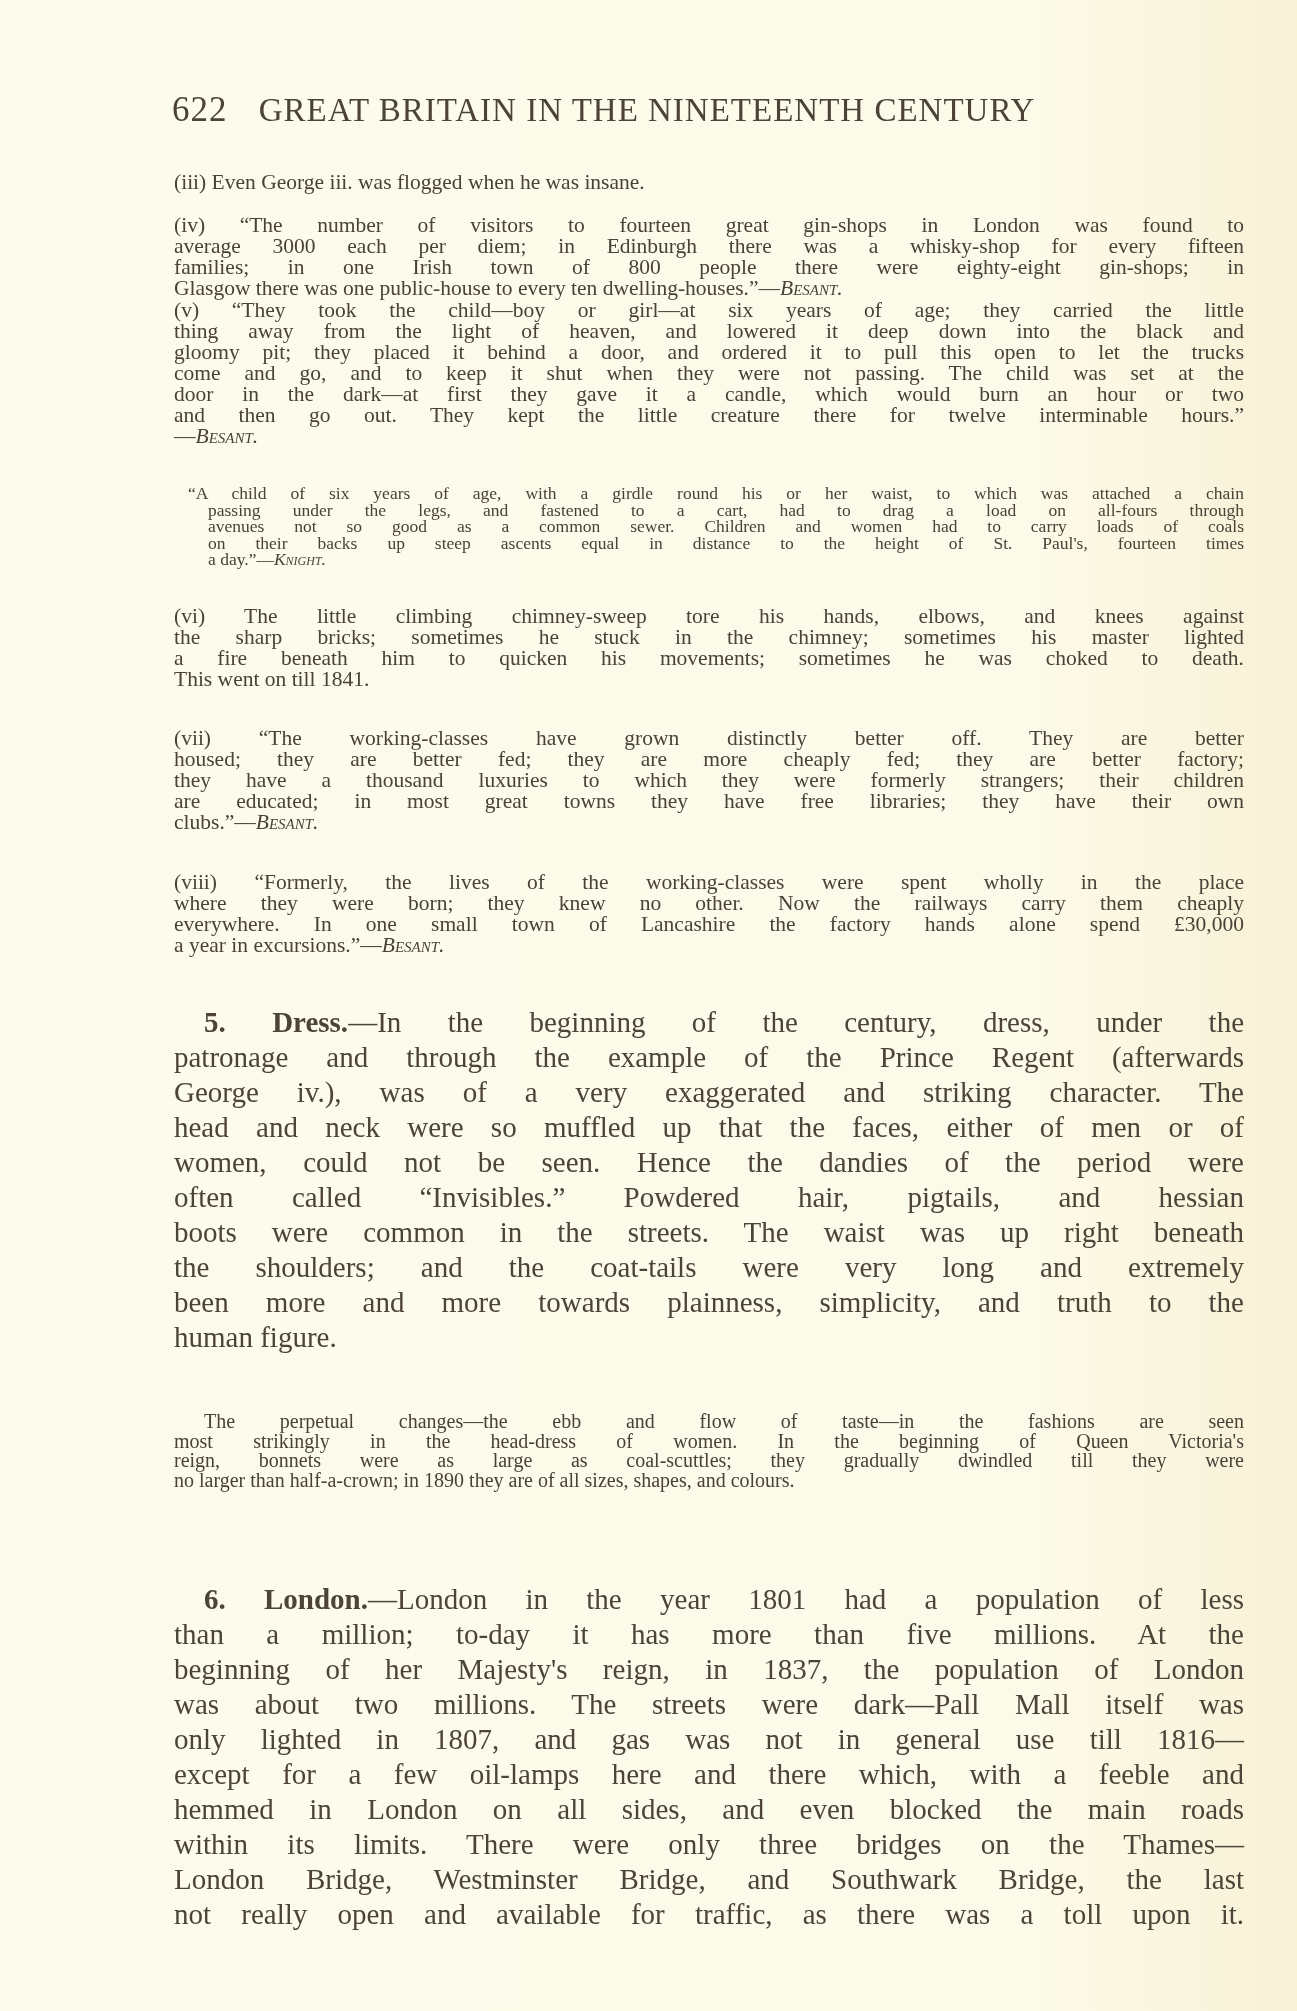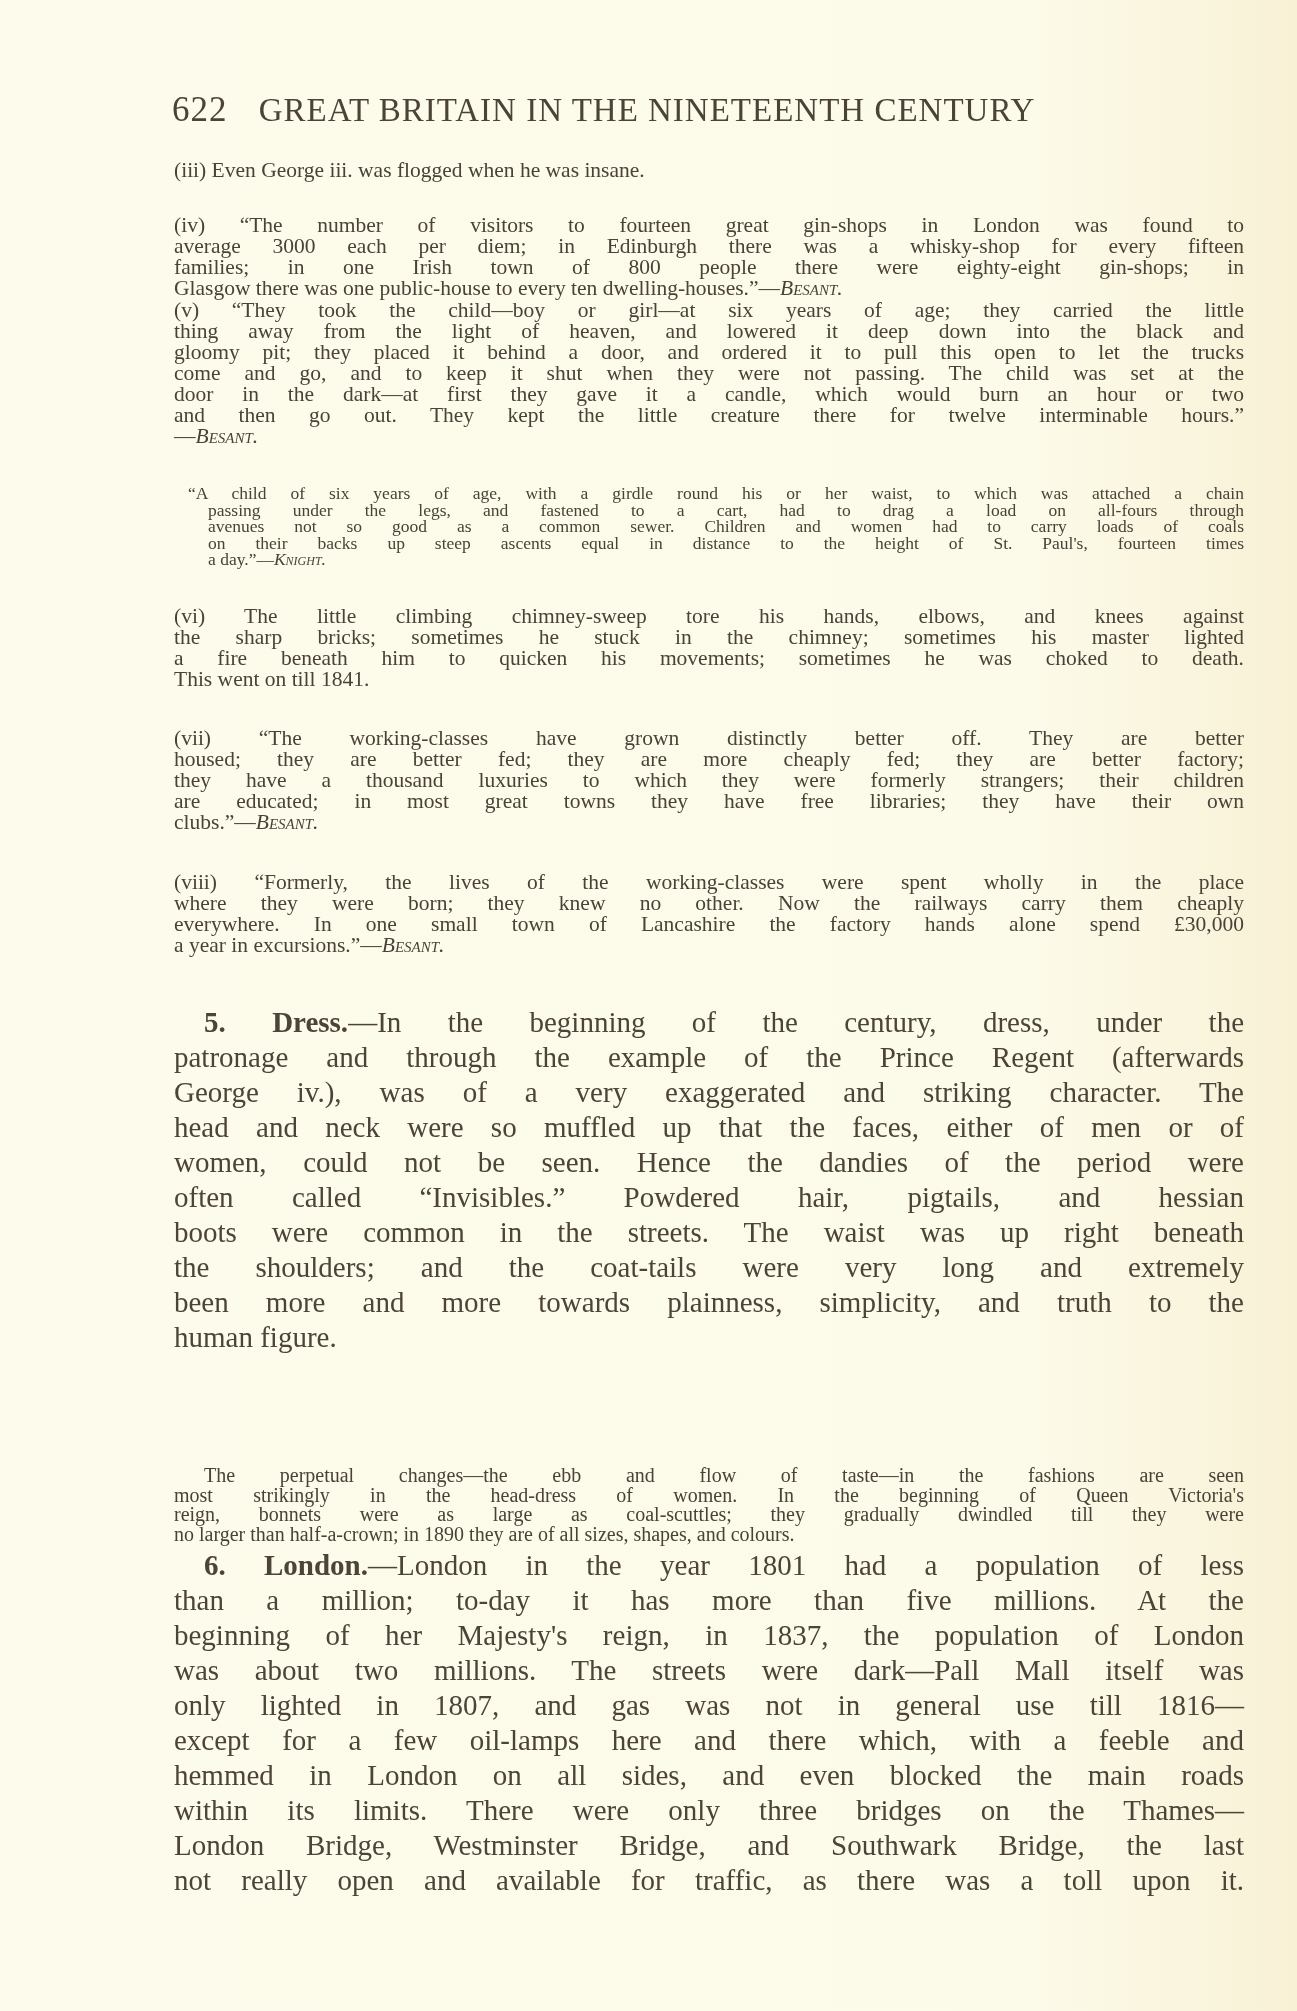--- a/index.html
+++ b/index.html
@@ -32,21 +32,21 @@
 </head>
 <body>
 
 <div class="page">
 
   <div class="running-head">
     <span class="folio">622</span>
     <span>GREAT BRITAIN IN THE NINETEENTH CENTURY</span>
   </div>
 
-  <div class="block sm" style="top:160px;">
+  <div class="block sm" style="top:172px;">
     <span class="ln last" style="padding-left:0;">(iii) Even George iii. was flogged when he was insane.</span>
   </div>
 
   <div class="block sm" style="top:215px;">
     <span class="ln" style="padding-left: 0px;">(iv) “The number of visitors to fourteen great gin-shops in London was found to</span>
     <span class="ln">average 3000 each per diem; in Edinburgh there was a whisky-shop for every fifteen</span>
     <span class="ln">families; in one Irish town of 800 people there were eighty-eight gin-shops; in</span>
     <span class="ln last"><span>Glasgow there was one public-house to every ten dwelling-houses.”—</span><span class="sc">Besant.</span></span>
   </div>
 
@@ -96,28 +96,28 @@
     <span class="ln">George iv.), was of a very exaggerated and striking character.  The</span>
     <span class="ln">head and neck were so muffled up that the faces, either of men or of</span>
     <span class="ln">women, could not be seen.  Hence the dandies of the period were</span>
     <span class="ln">often called “Invisibles.”  Powdered hair, pigtails, and hessian</span>
     <span class="ln">boots were common in the streets.  The waist was up right beneath</span>
     <span class="ln">the shoulders; and the coat-tails were very long and extremely</span>
     <span class="ln">been more and more towards plainness, simplicity, and truth to the</span>
     <span class="ln last">human figure.</span>
   </div>
 
-  <div class="block md" style="top:1466px;">
+  <div class="block md" style="top:1412px;">
     <span class="ln" style="padding-left:30px;">The perpetual changes—the ebb and flow of taste—in the fashions are seen</span>
     <span class="ln">most strikingly in the head-dress of women.  In the beginning of Queen Victoria's</span>
     <span class="ln">reign, bonnets were as large as coal-scuttles; they gradually dwindled till they were</span>
     <span class="ln last">no larger than half-a-crown; in 1890 they are of all sizes, shapes, and colours.</span>
   </div>
 
-  <div class="block lg" style="top:1548px;">
+  <div class="block lg" style="top:1582px;">
     <span class="ln" style="padding-left:30px;"><span class="hd">6. London.</span><span>—London in the year 1801 had a population of less</span></span>
     <span class="ln">than a million; to-day it has more than five millions.  At the</span>
     <span class="ln">beginning of her Majesty's reign, in 1837, the population of London</span>
     <span class="ln">was about two millions.  The streets were dark—Pall Mall itself was</span>
     <span class="ln">only lighted in 1807, and gas was not in general use till 1816—</span>
     <span class="ln">except for a few oil-lamps here and there which, with a feeble and</span>
     <span class="ln">hemmed in London on all sides, and even blocked the main roads</span>
     <span class="ln">within its limits.  There were only three bridges on the Thames—</span>
     <span class="ln">London Bridge, Westminster Bridge, and Southwark Bridge, the last</span>
     <span class="ln">not really open and available for traffic, as there was a toll upon it.</span>

